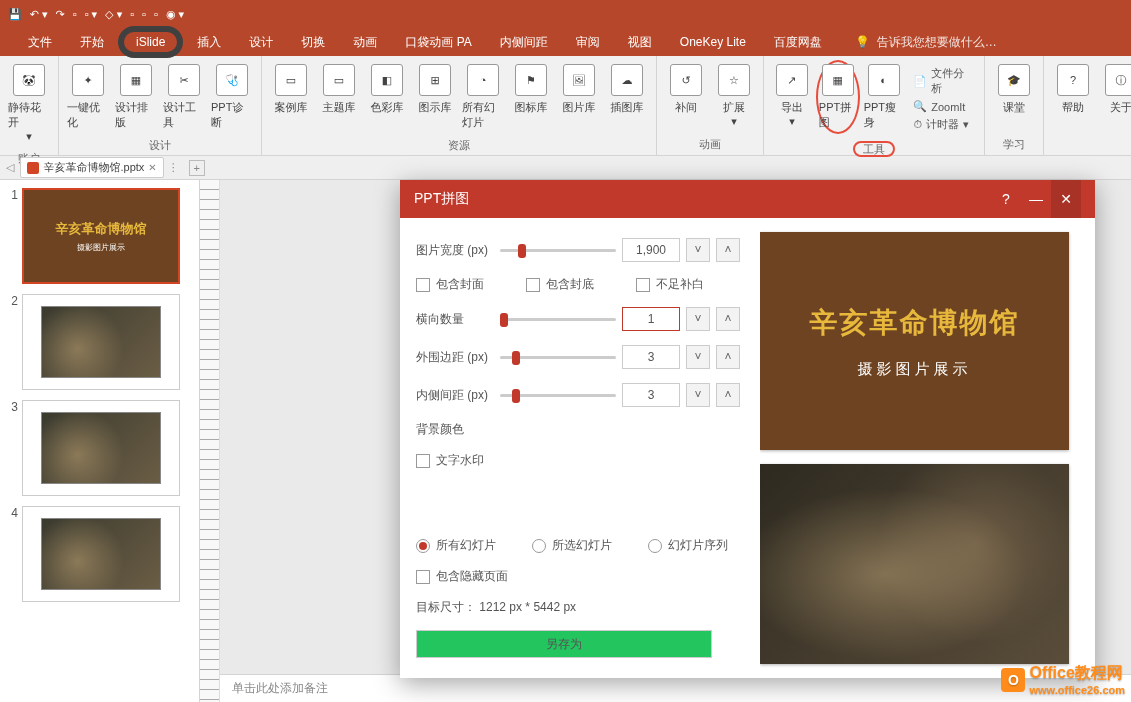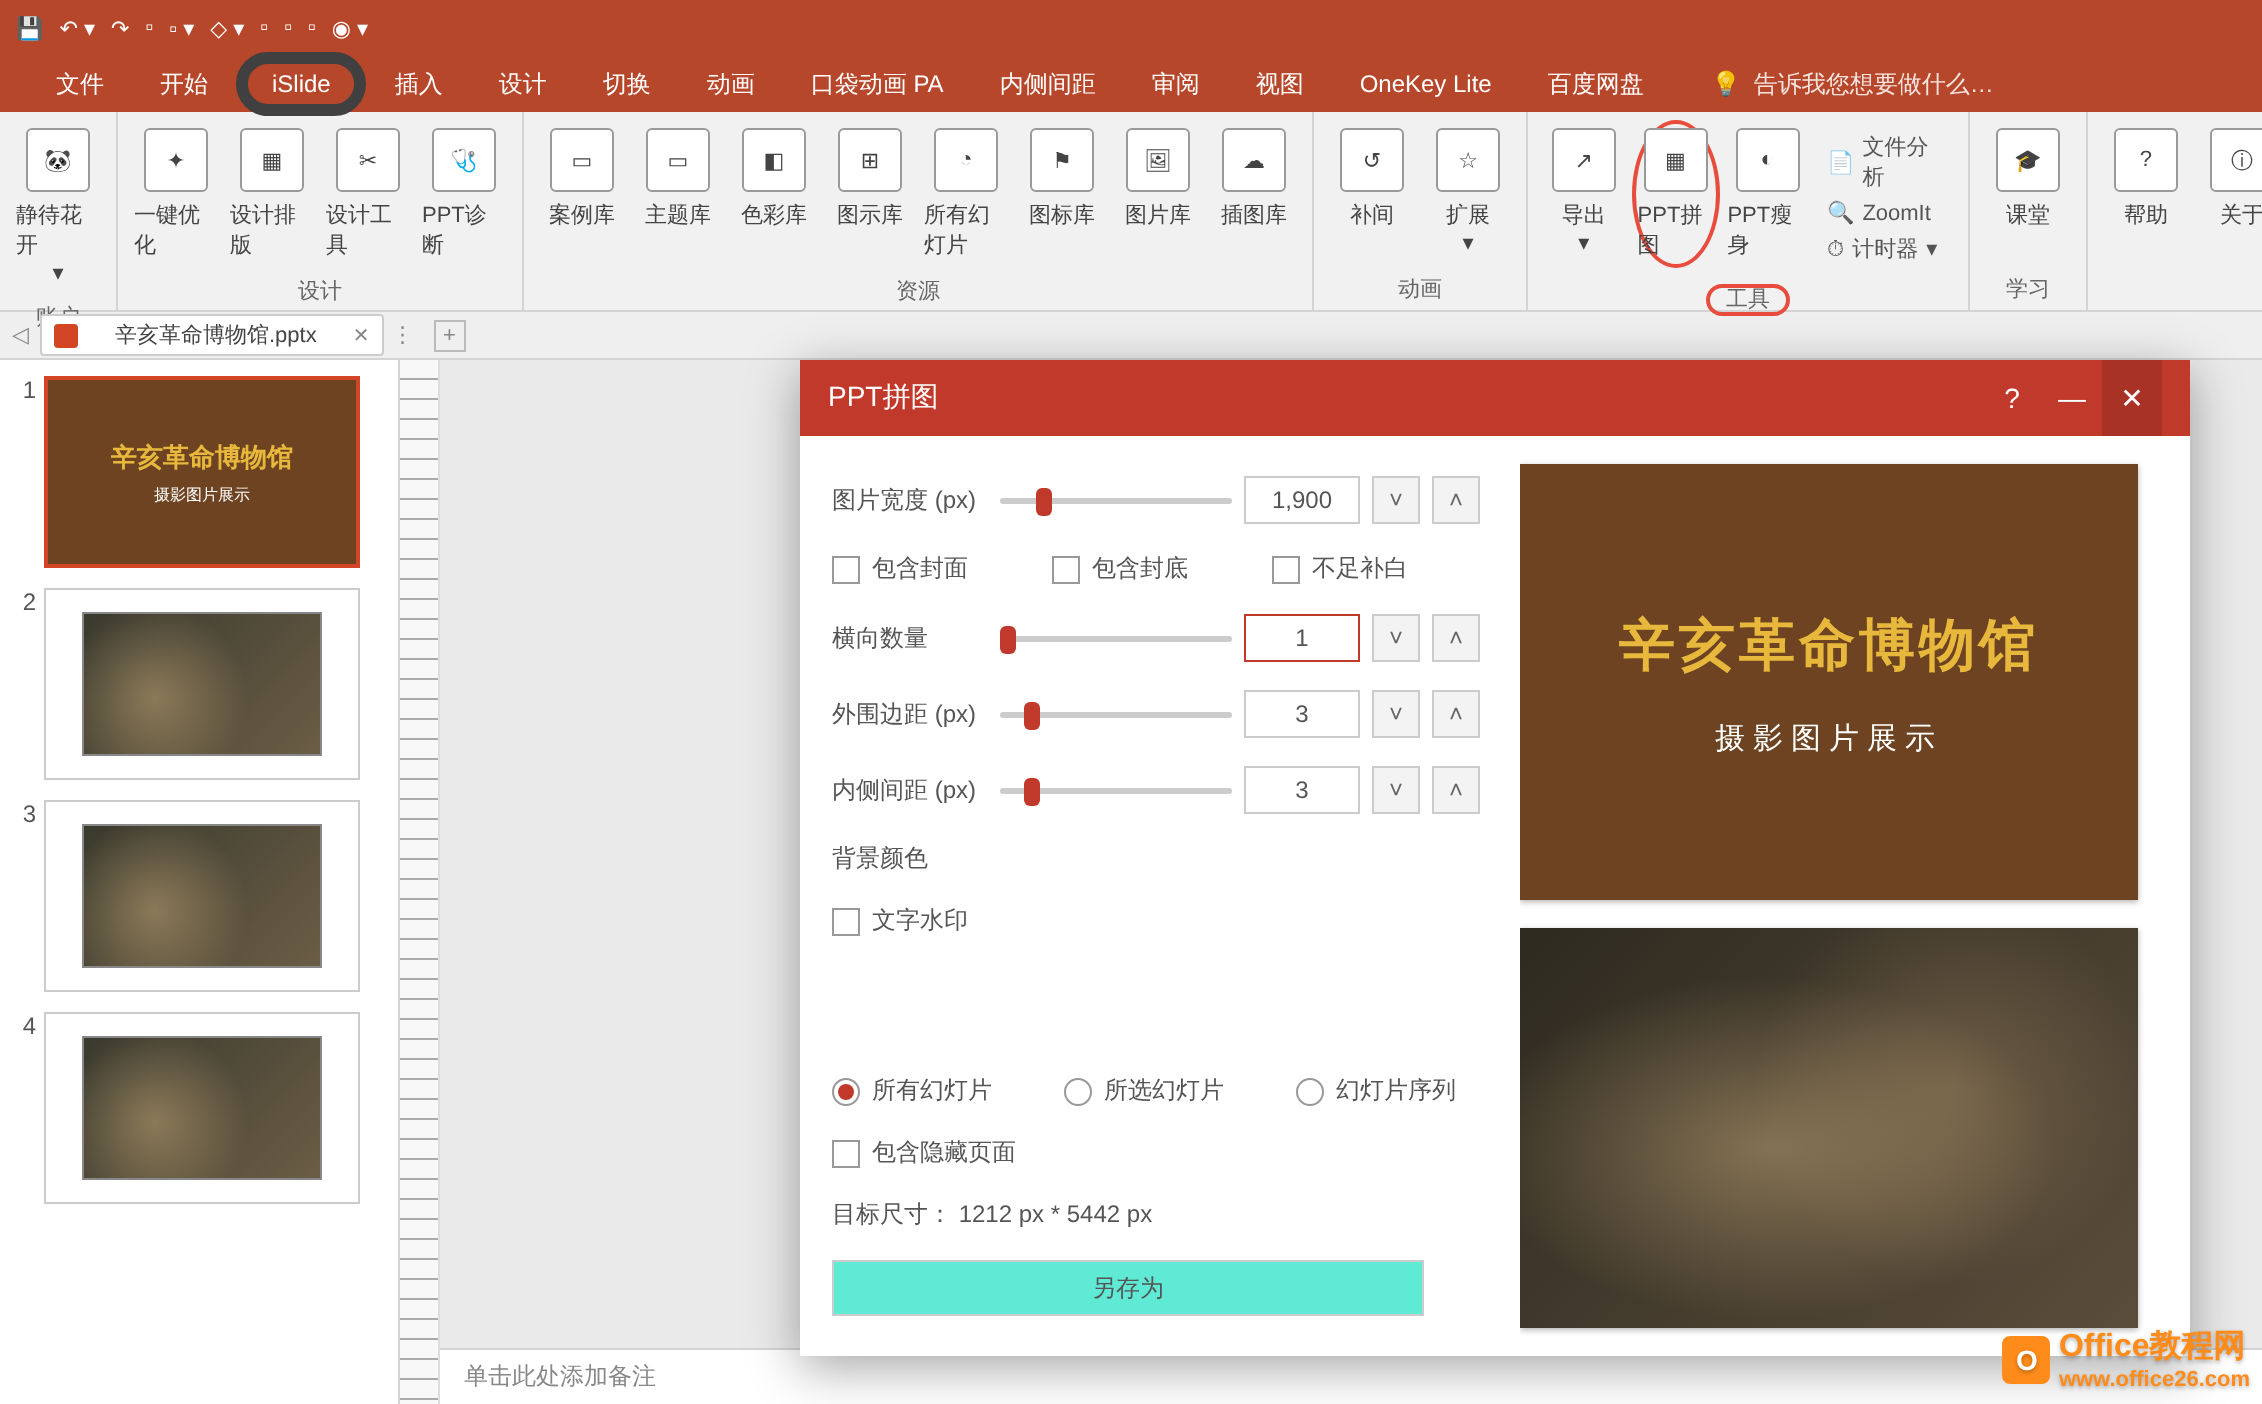--- a/index.html
+++ b/index.html
@@ -24,21 +24,21 @@
     .ribbon-label { text-align: center; font-size: 11px; color: #666; padding-bottom: 3px; }
     .rbtn { display: flex; flex-direction: column; align-items: center; justify-content: center; width: 46px; padding: 4px 2px; cursor: pointer; font-size: 11px; color: #444; }
     .rbtn .ricon { width: 32px; height: 32px; border: 1px solid #999; border-radius: 3px; margin-bottom: 4px; background: #fff; display: flex; align-items: center; justify-content: center; }
     .rbtn.circled { border: 2px solid #e74c3c; border-radius: 50%/50%; padding: 2px 1px; }
     .ribbon-textcol { display: flex; flex-direction: column; font-size: 11px; color: #555; padding: 6px; gap: 4px; }
     .ribbon-textcol div { display: flex; align-items: center; gap: 4px; cursor: pointer; }
     .tools-label-circle { border: 2px solid #e74c3c; border-radius: 16px; padding: 0 8px; }
     
     
     .doctabs { height: 24px; background: #efefef; border-bottom: 1px solid #d4d4d4; display: flex; align-items: center; padding-left: 6px; font-size: 11px; color: #444; }
-    .doctab { background: #fff; border: 1px solid #ccc; padding: 2px 6px; display: flex; align-items: center; gap: 18px; border-radius: 2px; }
+    .doctab { background: #fff; border: 1px solid #ccc; padding: 2px 6px; display: flex; align-items: center; gap: 4px; border-radius: 2px; }
     .doctab .ppt-ico { width: 12px; height: 12px; background: #d24625; border-radius: 2px; }
     .doctab .close-x { color: #888; cursor: pointer; font-size: 10px; }
     .doctabs .plus { margin-left: 10px; width: 16px; height: 16px; border: 1px solid #bbb; text-align: center; line-height: 14px; cursor: pointer; color: #888; }
     .doctabs .dots { margin-left: 4px; color: #888; }
     
     
     .main { display: flex; height: calc(702px - 28px - 28px - 100px - 24px); position: relative; }
     
     
     .slidepanel { width: 200px; background: #fff; border-right: 1px solid #d4d4d4; padding: 8px 6px; overflow-y: auto; }
@@ -72,21 +72,21 @@
     .row .lbl { width: 78px; }
     .slider-track { width: 116px; height: 3px; background: #ccc; position: relative; border-radius: 2px; }
     .slider-thumb { position: absolute; top: -5px; width: 8px; height: 14px; background: #c0392b; border-radius: 3px; }
     .numbox { width: 58px; height: 24px; border: 1px solid #ccc; text-align: center; line-height: 22px; font-size: 12px; }
     .numbox.hl { border: 1px solid #c0392b; }
     .stepbtn { width: 24px; height: 24px; border: 1px solid #ccc; background: #f3f3f3; text-align: center; line-height: 22px; cursor: pointer; color: #666; }
     .chk { width: 14px; height: 14px; border: 1px solid #999; display: inline-block; }
     .radio { width: 14px; height: 14px; border: 1px solid #999; border-radius: 50%; display: inline-flex; align-items: center; justify-content: center; }
     .radio.on::after { content:""; width: 8px; height: 8px; background: #c0392b; border-radius: 50%; }
     .dlg-bottom { margin-top: auto; }
-    .savebtn { width: 296px; height: 28px; border: 1px solid #ccc; background: #5eead4; text-align: center; line-height: 26px; cursor: pointer; margin-top: 10px; }
+    .savebtn { width: 296px; height: 28px; border: 1px solid #ccc; background: #22c55e; text-align: center; line-height: 26px; cursor: pointer; margin-top: 10px; }
     .dlg-right { flex: 1; padding: 14px 14px 14px 0; display: flex; flex-direction: column; gap: 14px; overflow: hidden; }
     .preview-slide { width: 309px; height: 218px; background: #6d4321; display: flex; flex-direction: column; align-items: center; justify-content: center; box-shadow: 0 1px 3px rgba(0,0,0,0.3); }
     .preview-slide .pt1 { color: #e7b83c; font-size: 28px; font-weight: bold; letter-spacing: 2px; }
     .preview-slide .pt2 { color: #fff; font-size: 15px; margin-top: 18px; letter-spacing: 4px; }
     .preview-img { width: 309px; height: 200px; background: linear-gradient(135deg,#2e2a20,#5a4d3a); position: relative; box-shadow: 0 1px 3px rgba(0,0,0,0.3); }
     .preview-img::after { content:""; position:absolute; inset:0; background: radial-gradient(ellipse at 40% 55%, rgba(210,180,130,0.45), transparent 55%), radial-gradient(circle at 70% 40%, rgba(180,150,110,0.35), transparent 40%); }
     
     
     .watermark { position: absolute; right: 6px; bottom: 6px; font-size: 16px; font-weight: bold; color: #ff8c1a; display: flex; align-items: center; gap: 4px; text-shadow: 0 1px 2px rgba(0,0,0,0.3); }
     .watermark .wicon { width: 24px; height: 24px; background: #ff8c1a; border-radius: 4px; display: flex; align-items: center; justify-content: center; color: #fff; font-size: 14px; }

